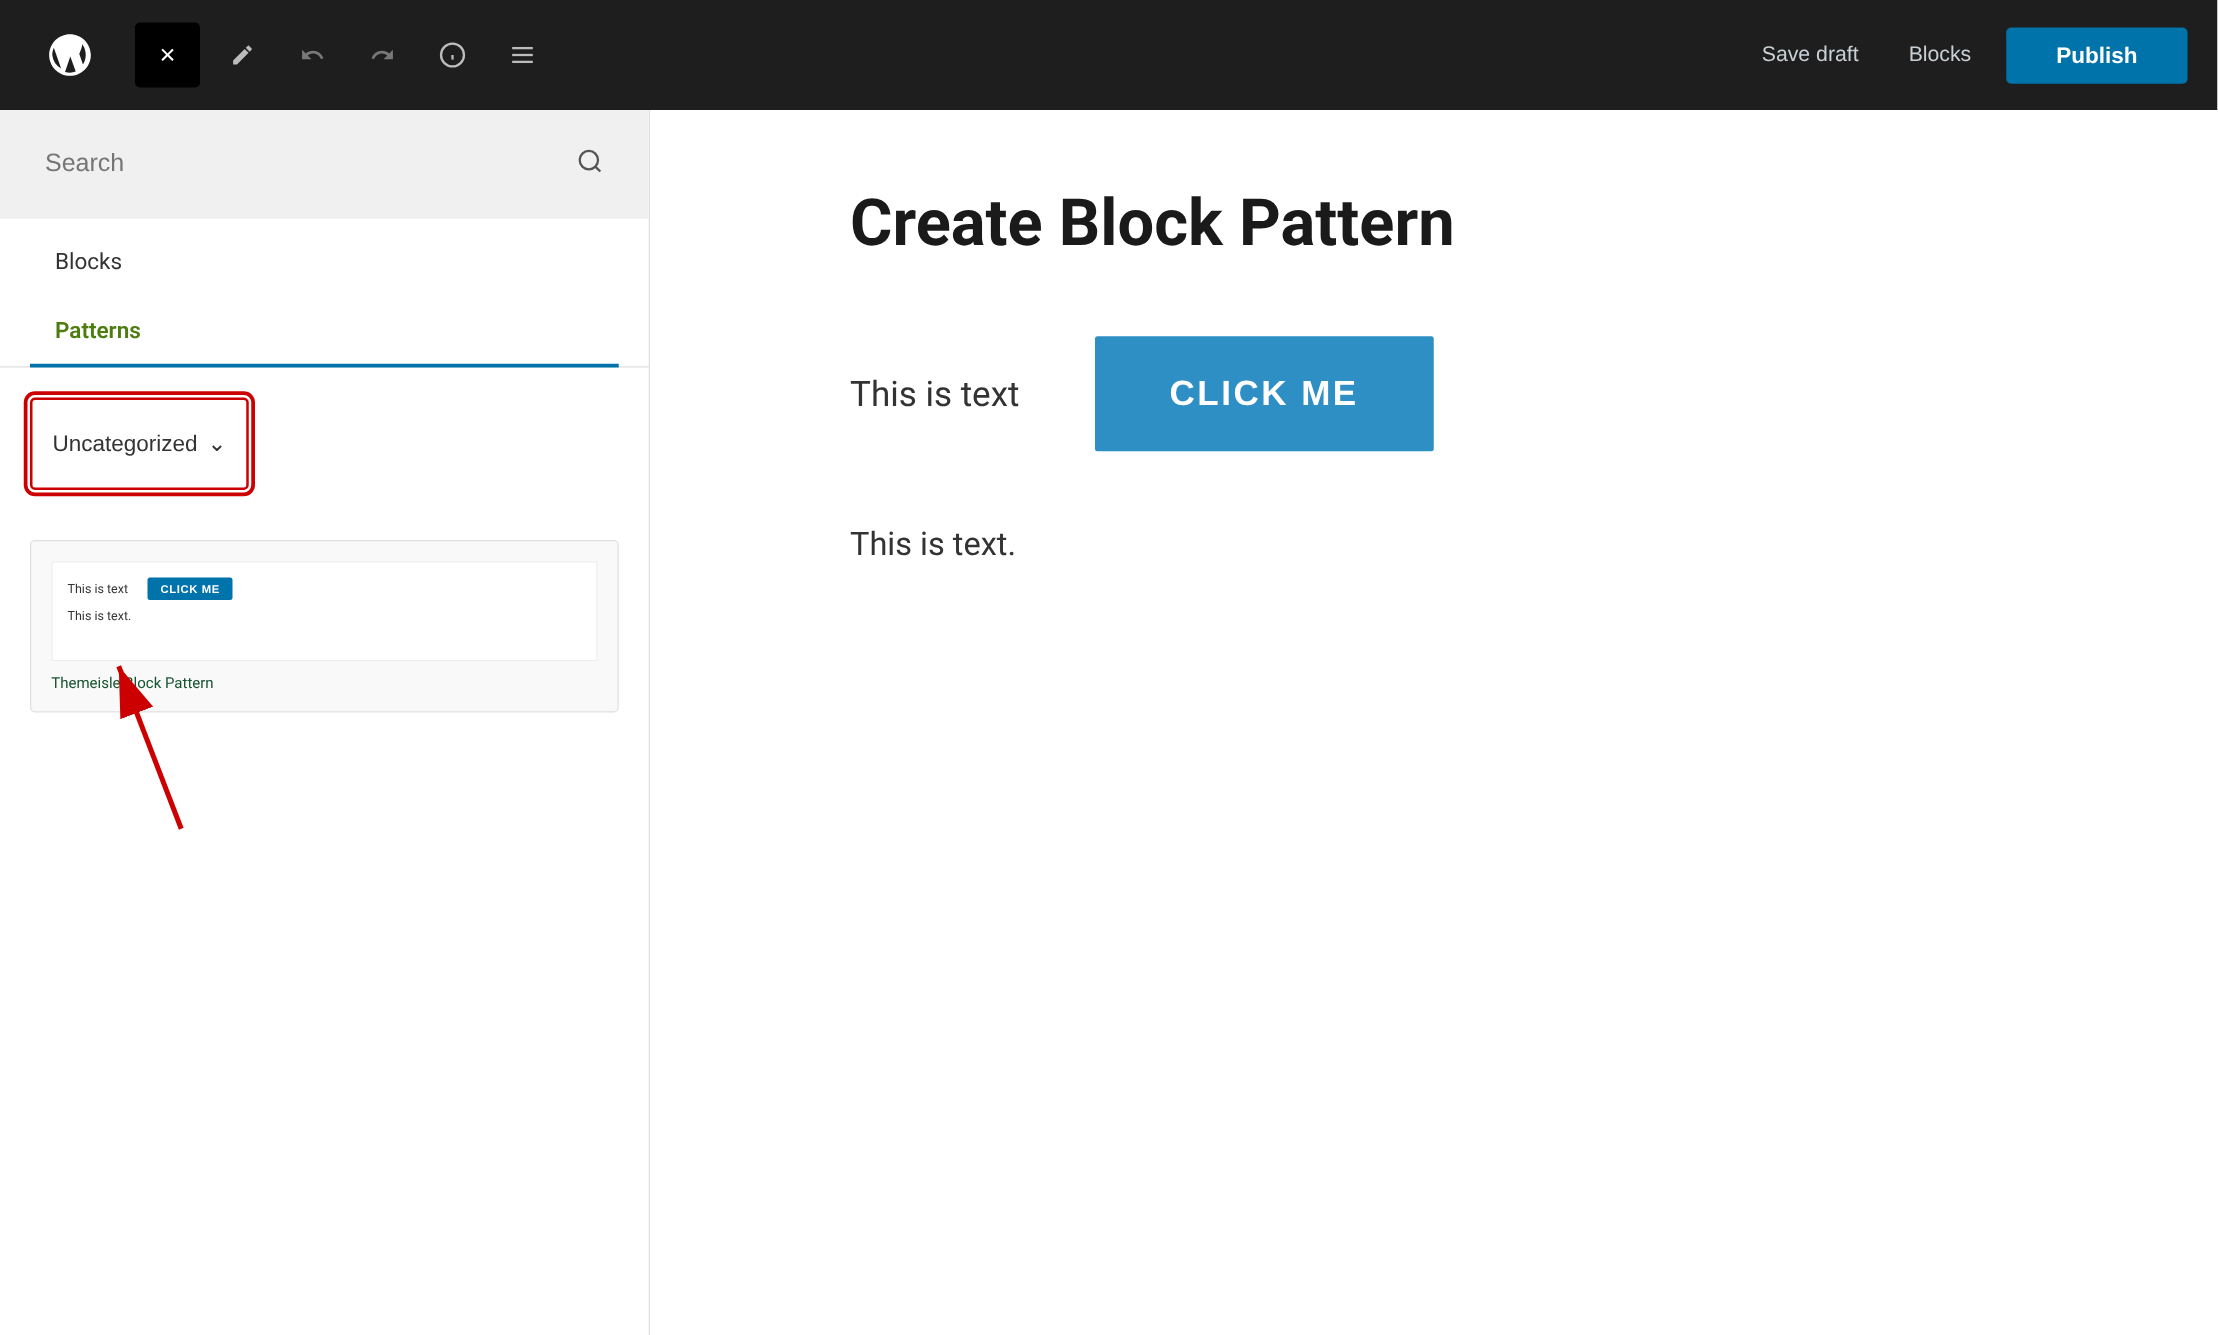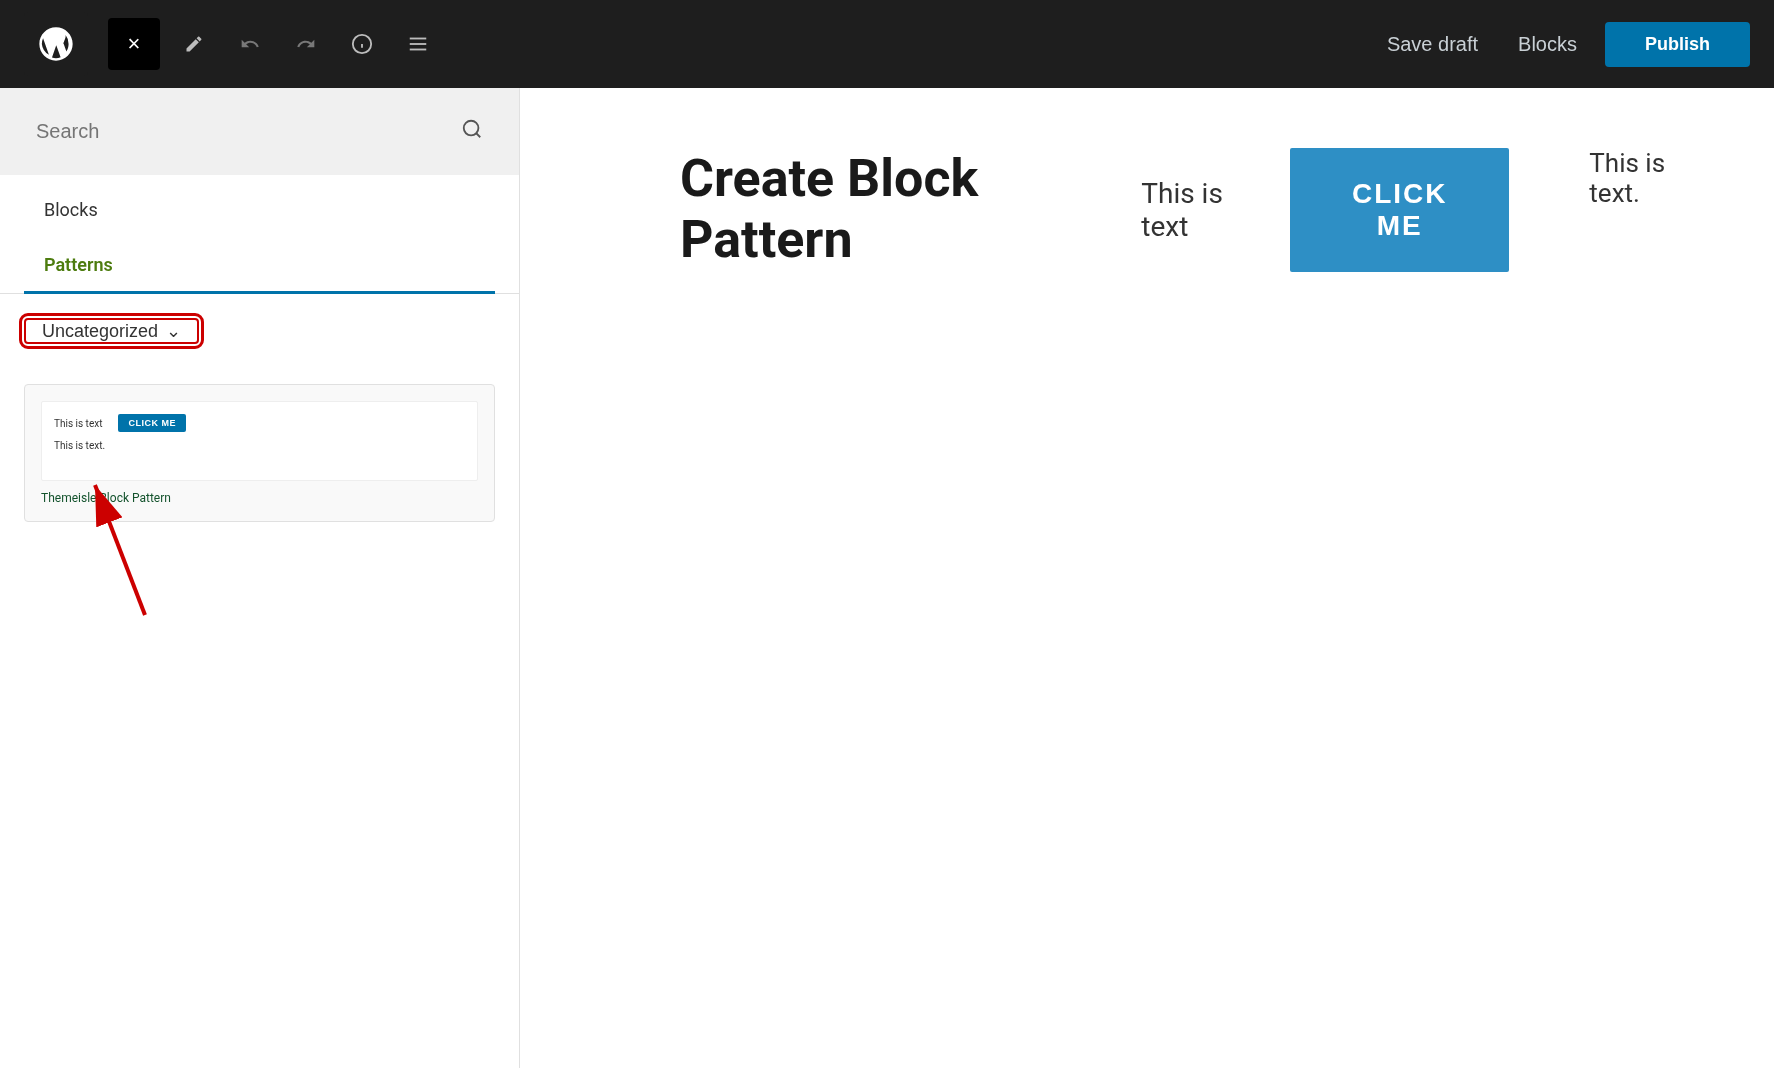--- a/index.html
+++ b/index.html
@@ -56,21 +56,21 @@
     .toolbar-spacer { flex: 1; }
     .toolbar-actions {
       display: flex;
       align-items: center;
       gap: 16px;
     }
     .save-draft-btn, .preview-btn {
       background: transparent;
       border: none;
       color: #c9d0d5;
-      font-size: 20px;
+      font-size: 17px;
       cursor: pointer;
       padding: 8px 12px;
       border-radius: 4px;
     }
     .publish-btn {
       background: #0073aa;
       color: #fff;
       border: none;
       border-radius: 4px;
       font-size: 18px;
@@ -147,21 +147,21 @@
     
     .dropdown-container {
       padding: 24px;
     }
     .category-dropdown {
       display: inline-flex;
       align-items: center;
       gap: 8px;
       border: 2px solid #cc0000;
       border-radius: 4px;
-      padding: 0 16px;
+      padding: 24px 16px;
       font-size: 18px;
       cursor: pointer;
       background: #fff;
       color: #333;
       outline: 3px solid #cc0000;
       outline-offset: 2px;
     }
 
     
     .pattern-grid {
@@ -213,21 +213,21 @@
       font-size: 12px;
       color: #14532d;
     }
 
     
     .canvas-area {
       flex: 1;
       background: #fff;
       overflow-y: auto;
       display: flex;
-      flex-direction: row;
+      flex-direction: column;
       align-items: center;
       padding: 60px 80px;
     }
     .page-title {
       font-size: 52px;
       font-weight: 700;
       color: #1a1a1a;
       margin-bottom: 60px;
       align-self: flex-start;
       margin-left: 80px;

